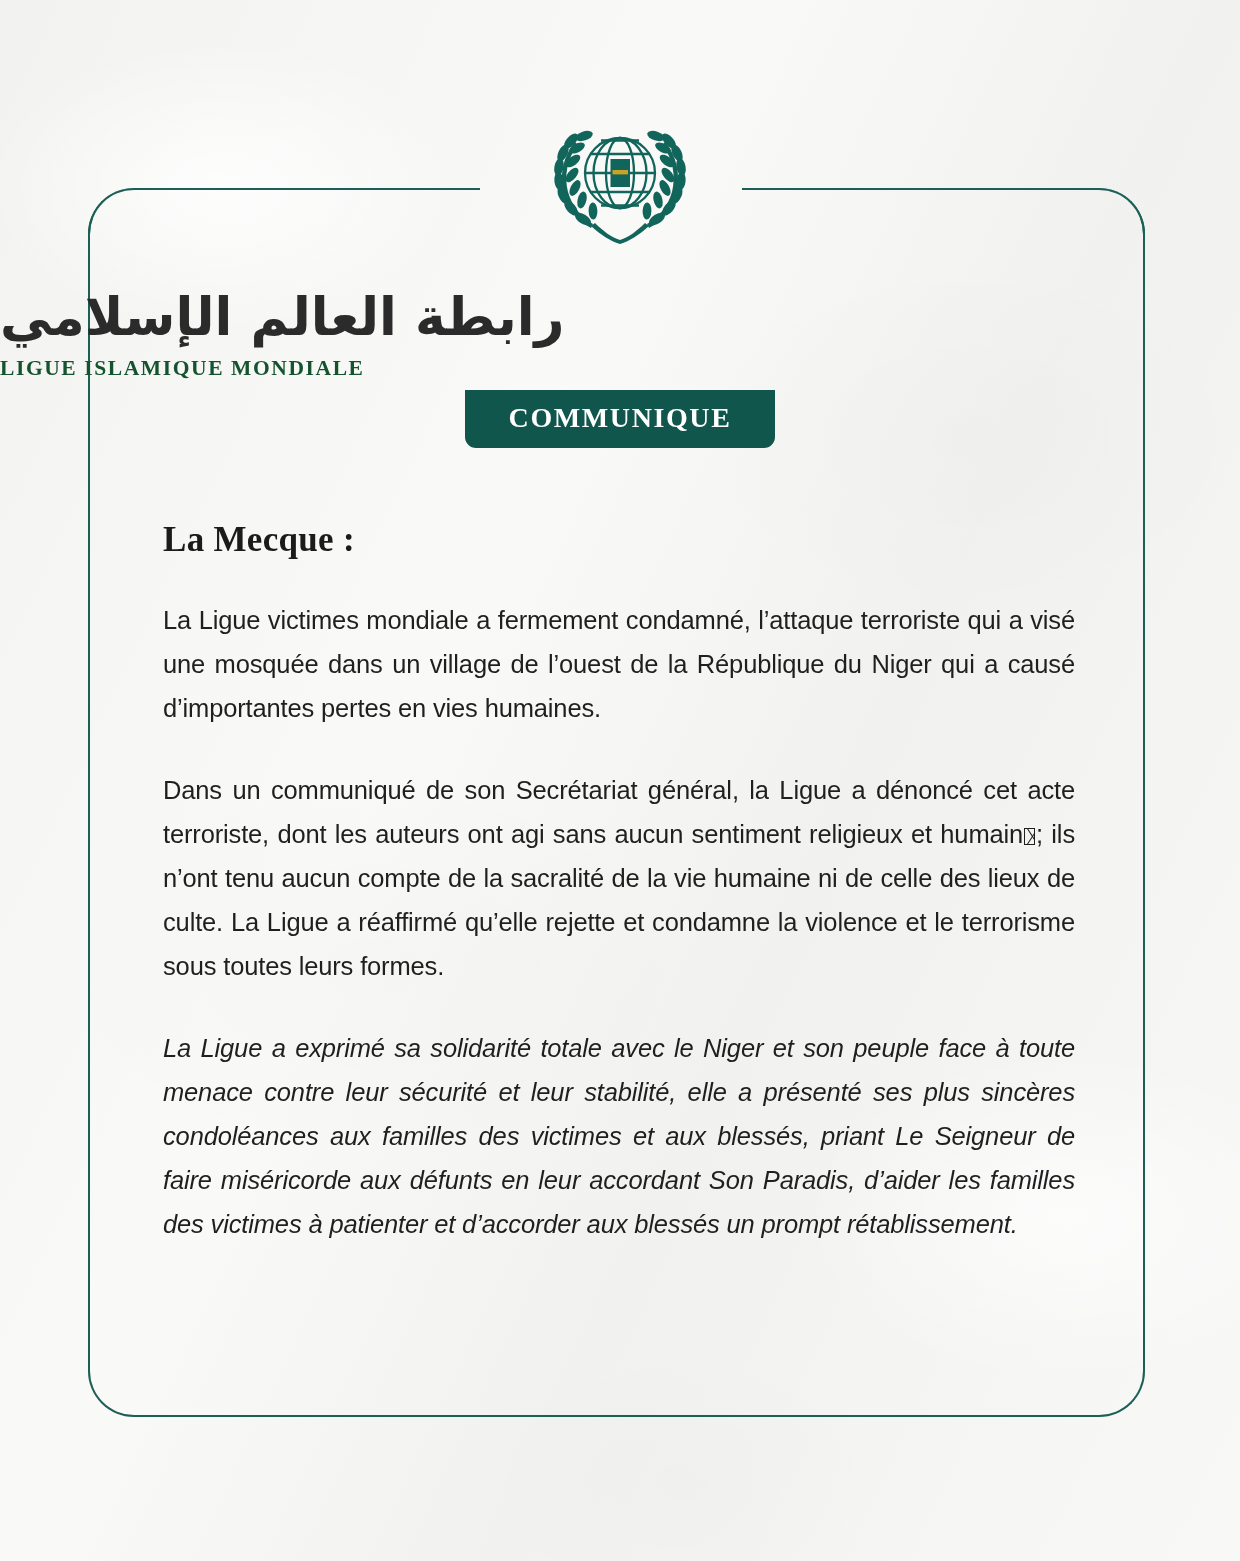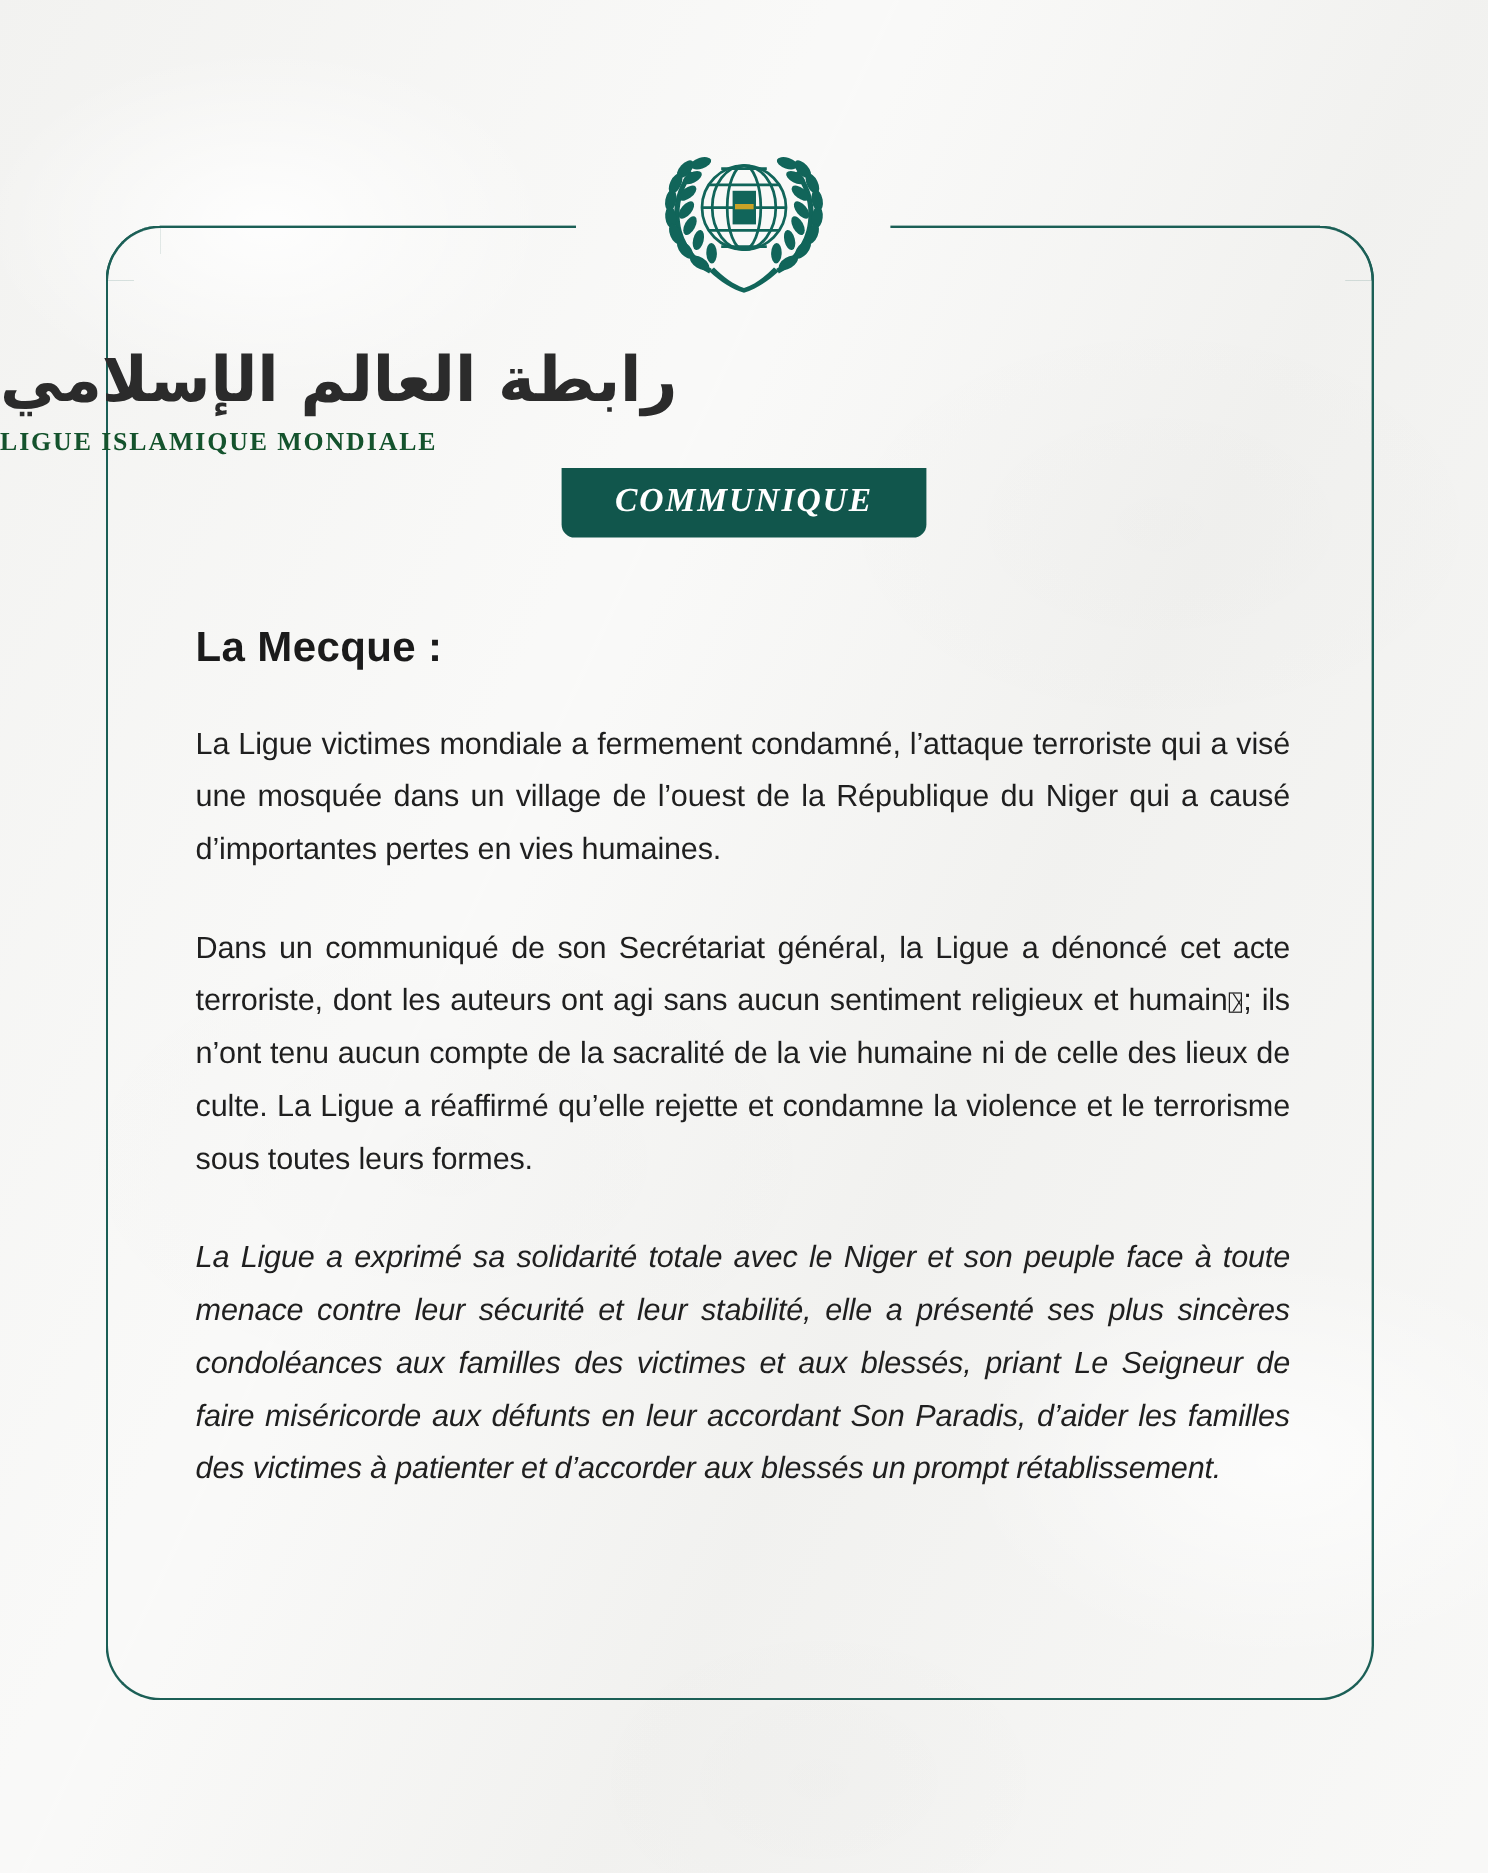--- a/index.html
+++ b/index.html
@@ -118,32 +118,31 @@
     display:inline-block;
     background:#11564c;
     color:#ffffff;
     font-family:"Liberation Serif", serif;
     font-weight:700;
     font-size:28px;
     letter-spacing:1.6px;
     padding:12px 44px 14px;
     border-radius:0 0 11px 11px;
     min-width:270px;
-    font-style:italic;
   }
 
   
   .content{
     position:absolute;
     left:163px;
     top:520px;
     width:912px;
   }
   .city{
-    font-family:Liberation Sans, sans-serif;
+    font-family:Liberation Serif, serif;
     font-weight:700;
     font-size:35px;
     color:#1b1b1b;
     letter-spacing:.3px;
     margin-bottom:38px;
   }
   .para{
     font-family:"Liberation Sans", sans-serif;
     font-size:25.5px;
     line-height:44px;

